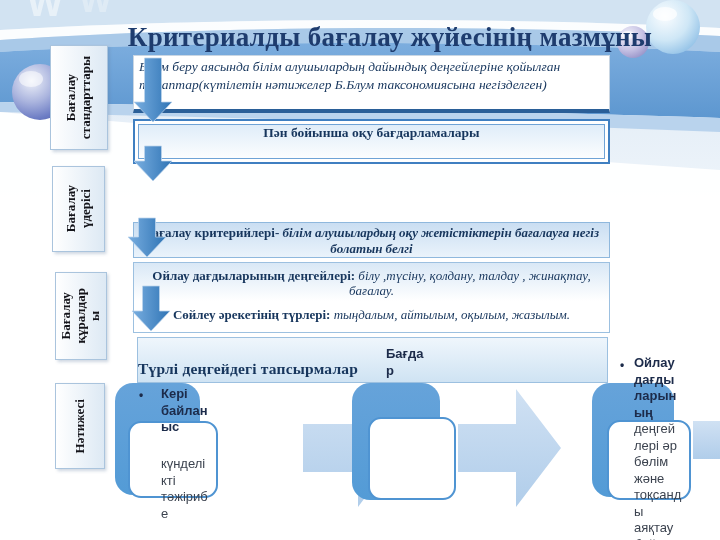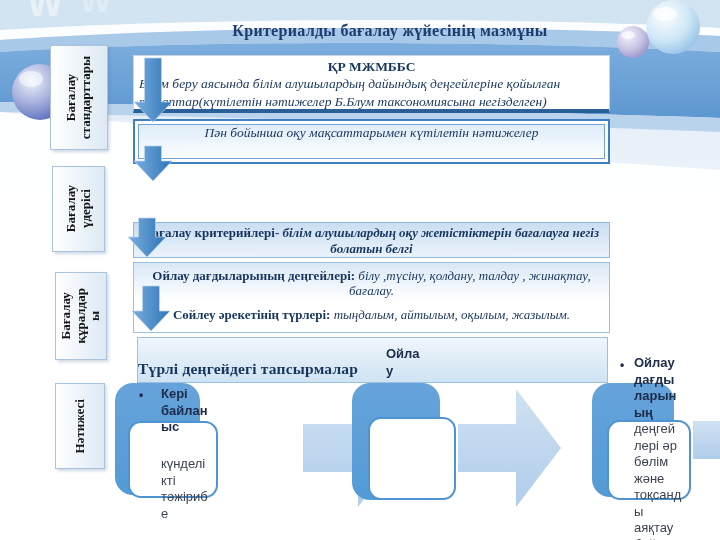--- a/index.html
+++ b/index.html
@@ -3,21 +3,21 @@
 <meta charset="utf-8">
 <style>
   html,body{margin:0;padding:0;}
   body{width:720px;height:540px;overflow:hidden;}
   .slide{position:relative;width:720px;height:540px;overflow:hidden;
          font-family:"Liberation Serif","DejaVu Serif",serif;
          background:linear-gradient(180deg,#e7f0f8 0%,#e2ecf6 15%,#edf4fa 35%,#fbfdfe 55%,#ffffff 70%);}
   .bg{position:absolute;left:0;top:0;z-index:0;}
 
   .title{position:absolute;left:100px;top:22px;width:580px;text-align:center;
-         font-size:16px;font-weight:bold;color:#1e3c6e;letter-spacing:.3px;z-index:2;}
+         font-size:27px;font-weight:bold;color:#1e3c6e;letter-spacing:.3px;z-index:2;}
 
   
   .side-box{position:absolute;z-index:2;display:flex;align-items:center;justify-content:center;
             background:linear-gradient(90deg,#ffffff,#dde9f4);border:1px solid #aac4dd;
             box-shadow:1.5px 2px 3px rgba(90,120,155,.3);}
   .vtext{transform:rotate(-90deg);text-align:center;font-weight:bold;font-size:13px;
          line-height:1.12;color:#15151b;word-break:break-word;overflow-wrap:break-word;flex:none;}
   .sb1{left:50px;top:45px;width:56px;height:103px;}
   .sb2{left:52px;top:166px;width:51px;height:84px;}
   .sb3{left:55px;top:272px;width:50px;height:86px;}
@@ -142,25 +142,24 @@
     <span class="vtext v2">Бағалау үдерісі</span>
   </div>
   <div class="side-box sb3">
     <span class="vtext v3">Бағалау құралдары</span>
   </div>
   <div class="side-box sb4">
     <span class="vtext v4">Нәтижесі</span>
   </div>
 
   <div class="fbox boxA">
-    <div class="fhead">ҚР МЖМББС</div>
     <div class="fbody">Білім беру аясында білім алушылардың дайындық деңгейлеріне қойылған талаптар(күтілетін нәтижелер Б.Блум таксономиясына негізделген)</div>
   </div>
   <div class="fbox boxB">
-    <div class="fbody center">Пән бойынша оқу мақсаттарымен күтілетін нәтижелер</div>
+    <div class="fhead">Пән бойынша оқу бағдарламалары</div>
   </div>
   <div class="fbox boxD center">
     <span class="lead">Бағалау критерийлері-</span><span class="it"> білім алушылардың оқу жетістіктерін бағалауға негіз болатын белгі</span>
   </div>
   <div class="fbox boxE">
     <p class="p1"><span class="lead">Ойлау дағдыларының деңгейлері:</span><span class="it"> білу ,түсіну, қолдану, талдау , жинақтау, бағалау.</span></p>
     <p class="p2"><span class="lead">Сөйлеу әрекетінің түрлері:</span><span class="it"> тыңдалым, айтылым, оқылым, жазылым.</span></p>
   </div>
   <div class="fbox boxF">
     <div class="fheadF">Түрлі деңгейдегі тапсырмалар</div>
@@ -174,21 +173,21 @@
   </svg>
 
   <div class="prect prect1"></div>
   <div class="pwhite pwhite1"></div>
   <span class="pbullet bu1">•</span>
   <div class="ptxt pbold t1">Кері байланыс</div>
   <div class="ptxt preg b1">күнделікті тәжірибе</div>
 
   <div class="prect prect2"></div>
   <div class="pwhite pwhite2"></div>
-  <div class="ptxt pbold t2">Ойлау</div>
+  <div class="ptxt pbold t2">Бағдар</div>
 
   <div class="prect prect3"></div>
   <div class="pwhite pwhite3"></div>
   <span class="pbullet bu3">•</span>
   <div class="ptxt t3">
     <span class="pbold">Ойлау дағдыларының</span>
     <span class="preg">деңгейлері әр бөлім және тоқсанды аяқтау бойын</span>
   </div>
 
 </div>

